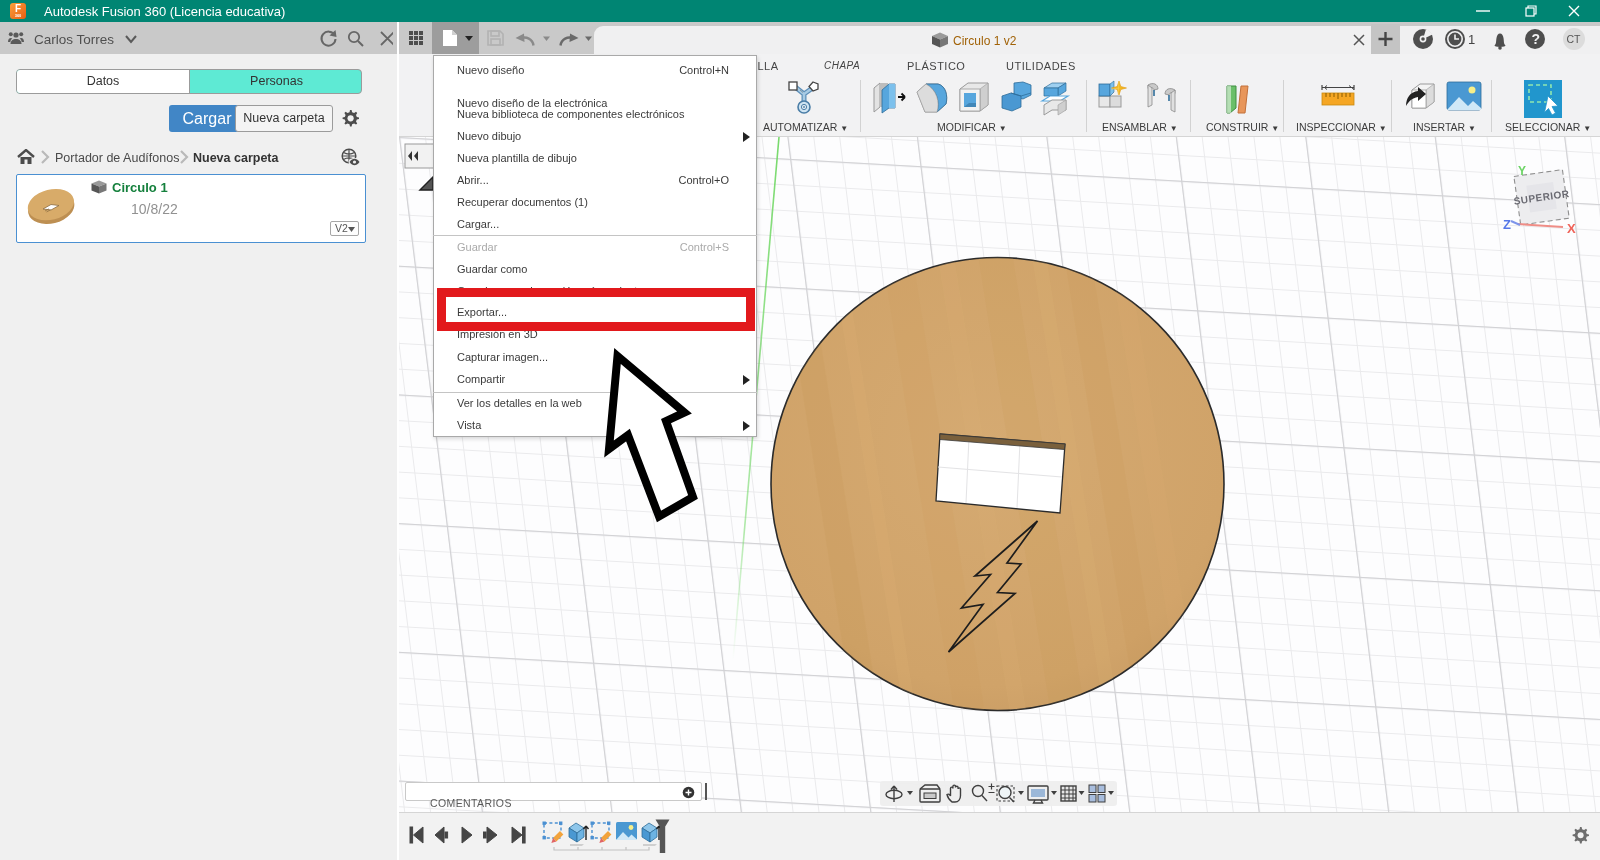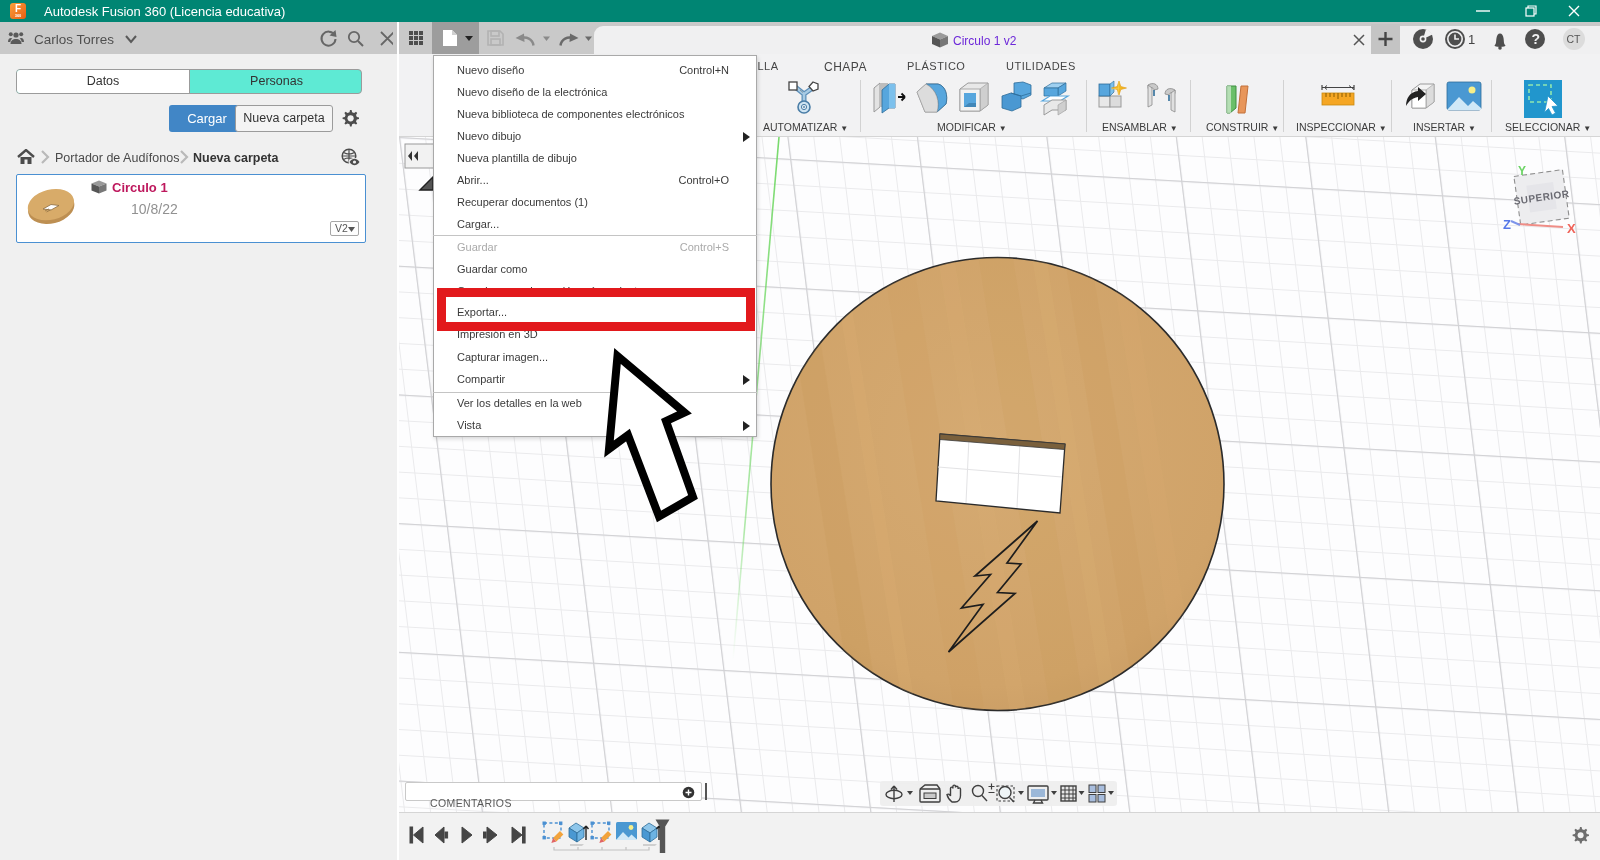--- a/index.html
+++ b/index.html
@@ -85,21 +85,21 @@
   <path d="M163.5 23.5 a 9 9 0 0 1 13 -7" stroke="#6a6a6a" stroke-width="2.4" fill="none"></path>
   <path d="M181.5 16 l-8.5 -4.5 l-0.5 8.5 z" fill="#6a6a6a"></path>
   <path d="M188 14.5 l3.5 4.5 l3.5 -4.5 z" fill="#6a6a6a"></path>
 </svg>
 
 <svg class="abs" style="left:930px;top:31px;" width="20" height="18" viewBox="0 0 20 18">
   <path d="M2 5 l8 -3.5 l8 3.5 l-8 3.5 z" fill="#9a9a9a"></path>
   <path d="M2 5 v8 l8 3.5 v-8 z" fill="#555"></path>
   <path d="M18 5 v8 l-8 3.5 v-8 z" fill="#777"></path>
 </svg>
-<div class="abs" style="left:953px;top:34px;font-size:12px;color:#6d28d9;">Circulo 1 v2</div>
+<div class="abs" style="left:953px;top:34px;font-size:12px;color:#a16207;">Circulo 1 v2</div>
 <svg class="abs" style="left:1351px;top:32px;" width="16" height="16" viewBox="0 0 16 16">
   <path d="M3 3 l10 10 M13 3 l-10 10" stroke="#555" stroke-width="1.5"></path>
 </svg>
 <div class="abs" style="left:1371px;top:24px;width:29px;height:30px;background:#c4c4c4;"></div>
 <svg class="abs" style="left:1371px;top:24px;" width="29" height="30" viewBox="0 0 29 30">
   <path d="M14.5 8 v14 M7.5 15 h14" stroke="#454545" stroke-width="2.4"></path>
 </svg>
 
 <svg class="abs" style="left:1405px;top:26px;" width="195" height="26" viewBox="0 0 195 26">
 
@@ -124,21 +124,21 @@
 </svg>
 
 <div class="abs" style="left:0;top:54px;width:397px;height:806px;background:#f0f0f0;"></div>
 <div class="abs" style="left:397px;top:22px;width:2px;height:838px;background:#fff;"></div>
 
 <div class="abs" style="left:16px;top:69px;width:346px;height:25px;border:1px solid #9b9b9b;border-radius:4px;background:#5eead4;overflow:hidden;">
   <div class="abs" style="left:0;top:0;width:173px;height:25px;background:#fff;border-right:1px solid #9b9b9b;text-align:center;line-height:23px;font-size:12.5px;color:#333;">Datos</div>
   <div class="abs" style="left:173px;top:0;width:173px;height:25px;text-align:center;line-height:23px;font-size:12.5px;color:#333;">Personas</div>
 </div>
 
-<div class="abs" style="left:169px;top:105px;width:76px;height:27px;background:#4186c6;border-radius:3px;color:#fff;font-size:13px;text-align:center;line-height:27px;">Cargar</div>
+<div class="abs" style="left:169px;top:105px;width:76px;height:27px;background:#4186c6;border-radius:3px;color:#fff;font-size:16px;text-align:center;line-height:27px;">Cargar</div>
 <div class="abs" style="left:235px;top:105px;width:98px;height:27px;background:#f4f4f4;border:1px solid #9b9b9b;border-radius:3px;color:#333;font-size:12.5px;text-align:center;line-height:25px;">Nueva carpeta</div>
 <svg class="abs" style="left:341px;top:109px;" width="20" height="20" viewBox="0 0 20 20">
   <g fill="#4c4c4c">
     <path d="M10 1.5 l1.6 0 l0.5 2.2 l2 0.8 l1.9 -1.2 l1.2 1.2 l-1.2 1.9 l0.8 2 l2.2 0.5 l0 1.6 l-2.2 0.5 l-0.8 2 l1.2 1.9 l-1.2 1.2 l-1.9 -1.2 l-2 0.8 l-0.5 2.2 l-1.6 0 l-0.5 -2.2 l-2 -0.8 l-1.9 1.2 l-1.2 -1.2 l1.2 -1.9 l-0.8 -2 l-2.2 -0.5 l0 -1.6 l2.2 -0.5 l0.8 -2 l-1.2 -1.9 l1.2 -1.2 l1.9 1.2 l2 -0.8 z" transform="translate(-1,-0.5)"></path>
   </g>
   <circle cx="9.6" cy="9.3" r="3.1" fill="#f0f0f0"></circle>
 </svg>
 
 <svg class="abs" style="left:17px;top:149px;" width="18" height="16" viewBox="0 0 18 16">
   <path d="M1 8 L9 1 L17 8" fill="none" stroke="#4c4c4c" stroke-width="2.4"></path>
@@ -159,39 +159,39 @@
   <path d="M9.5 14 c1.5 -2.2 3.5 -3.2 5 -3.2 s3.5 1 5 3.2 c-1.5 2.2 -3.5 3.2 -5 3.2 s-3.5 -1 -5 -3.2 z" fill="#4c4c4c"></path>
   <circle cx="14.5" cy="14" r="1.6" fill="#f0f0f0"></circle>
 </svg>
 
 <div class="abs" style="left:16px;top:174px;width:350px;height:69px;background:#fff;border:1px solid #4a90d2;border-radius:2px;"></div>
 <svg class="abs" style="left:90px;top:179px;" width="18" height="16" viewBox="0 0 18 16">
   <path d="M1.5 4.5 l7.5 -3 l7.5 3 l-7.5 3 z" fill="#9a9a9a"></path>
   <path d="M1.5 4.5 v7 l7.5 3 v-7 z" fill="#565656"></path>
   <path d="M16.5 4.5 v7 l-7.5 3 v-7 z" fill="#787878"></path>
 </svg>
-<div class="abs" style="left:112px;top:180px;font-size:13px;font-weight:bold;color:#be185d;">Circulo 1</div>
+<div class="abs" style="left:112px;top:180px;font-size:13px;font-weight:bold;color:#15803d;">Circulo 1</div>
 <div class="abs" style="left:91px;top:201px;font-size:14px;color:#919191;margin-left:40px;">10/8/22</div>
 
 <svg class="abs" style="left:25px;top:187px;" width="52" height="40" viewBox="0 0 52 40">
   <ellipse cx="26" cy="21" rx="23.5" ry="15.5" fill="#bd8f52" transform="rotate(-14 26 20)"></ellipse>
   <ellipse cx="26" cy="17.6" rx="23.5" ry="15" fill="#d8ab69" transform="rotate(-14 26 18)"></ellipse>
   <path d="M18 22 l8 -4.5 l8 1 l-8 4.5 z" fill="#fff" stroke="#8a6b40" stroke-width="0.8"></path>
   <path d="M20 24 l4 -2.2 M21.5 25 l4 -2.2" stroke="#8a6b40" stroke-width="0.7"></path>
 </svg>
 <div class="abs" style="left:330px;top:221px;width:29px;height:15px;border:1px solid #a6a6a6;border-radius:2px;background:#fdfdfd;font-size:10.5px;color:#555;text-align:left;line-height:13px;padding-left:4px;">V2
   <svg class="abs" style="right:3px;top:5px;" width="7" height="5" viewBox="0 0 7 5">
       <path d="M0 0 h7 l-3.5 5 z" fill="#555"></path>
     </svg>
 </div>
 
 <div class="abs" style="left:399px;top:54px;width:1201px;height:83px;background:#f2f2f3;border-bottom:1px solid #d5d5d5;"></div>
 
 <div class="abs" style="top:60px;left:740px;font-size:11px;color:#454545;letter-spacing:0.5px;">MALLA</div>
-<div class="abs" style="top:60px;left:824px;font-size:12px;color:#454545;letter-spacing:0.5px;">CHAPA</div>
+<div class="abs" style="top:60px;left:824px;font-size:10px;color:#454545;letter-spacing:0.5px;font-style:italic;">CHAPA</div>
 <div class="abs" style="top:60px;left:907px;font-size:11px;color:#454545;letter-spacing:0.5px;">PLÁSTICO</div>
 <div class="abs" style="top:60px;left:1006px;font-size:11px;color:#454545;letter-spacing:0.5px;">UTILIDADES</div>
 
 <div class="abs" style="left:860px;top:80px;width:1px;height:52px;background:#d2d2d2;"></div>
 <div class="abs" style="left:1086px;top:80px;width:1px;height:52px;background:#d2d2d2;"></div>
 <div class="abs" style="left:1190px;top:80px;width:1px;height:52px;background:#d2d2d2;"></div>
 <div class="abs" style="left:1283px;top:80px;width:1px;height:52px;background:#d2d2d2;"></div>
 <div class="abs" style="left:1391px;top:80px;width:1px;height:52px;background:#d2d2d2;"></div>
 <div class="abs" style="left:1491px;top:80px;width:1px;height:52px;background:#d2d2d2;"></div>
 
@@ -504,21 +504,21 @@
     <rect x="0" y="9.5" width="7" height="7.5" fill="#a8bddd" stroke="#3f3f3f"></rect>
     <rect x="9" y="9.5" width="7" height="7.5" fill="#a8bddd" stroke="#3f3f3f"></rect>
   </g>
   <path d="M228 10 l3 4 l3 -4 z" fill="#3f3f3f"></path>
 </svg>
 
 <div class="abs" style="left:433px;top:55px;width:324px;height:382px;background:#fff;border:1px solid #a9a9a9;box-shadow:1px 2px 4px rgba(0,0,0,0.15);"></div>
 <div id="menu" class="abs" style="left:433px;top:56px;width:324px;font-size:11px;color:#3a3a3a;">
   <div class="abs" style="left:24px;top:8px;">Nuevo diseño</div>
     <div class="abs" style="right:28px;top:8px;">Control+N</div>
-  <div class="abs" style="left:24px;top:30px;">Nuevo diseño de la electrónica</div>
+  <div class="abs" style="left:24px;top:41px;">Nuevo diseño de la electrónica</div>
   <div class="abs" style="left:24px;top:52px;">Nueva biblioteca de componentes electrónicos</div>
   <div class="abs" style="left:24px;top:74px;">Nuevo dibujo</div>
   <div class="abs" style="left:24px;top:96px;">Nueva plantilla de dibujo</div>
   <div class="abs" style="left:24px;top:118px;">Abrir...</div>
     <div class="abs" style="right:28px;top:118px;">Control+O</div>
   <div class="abs" style="left:24px;top:140px;">Recuperar documentos (1)</div>
   <div class="abs" style="left:24px;top:162px;">Cargar...</div>
   <div class="abs" style="left:0px;top:179px;width:324px;height:1px;background:#c4c4c4;"></div>
   <div class="abs" style="left:24px;top:185px;color:#aaa;text-align:center;">Guardar</div>
     <div class="abs" style="right:28px;top:185px;color:#aaa;">Control+S</div>

